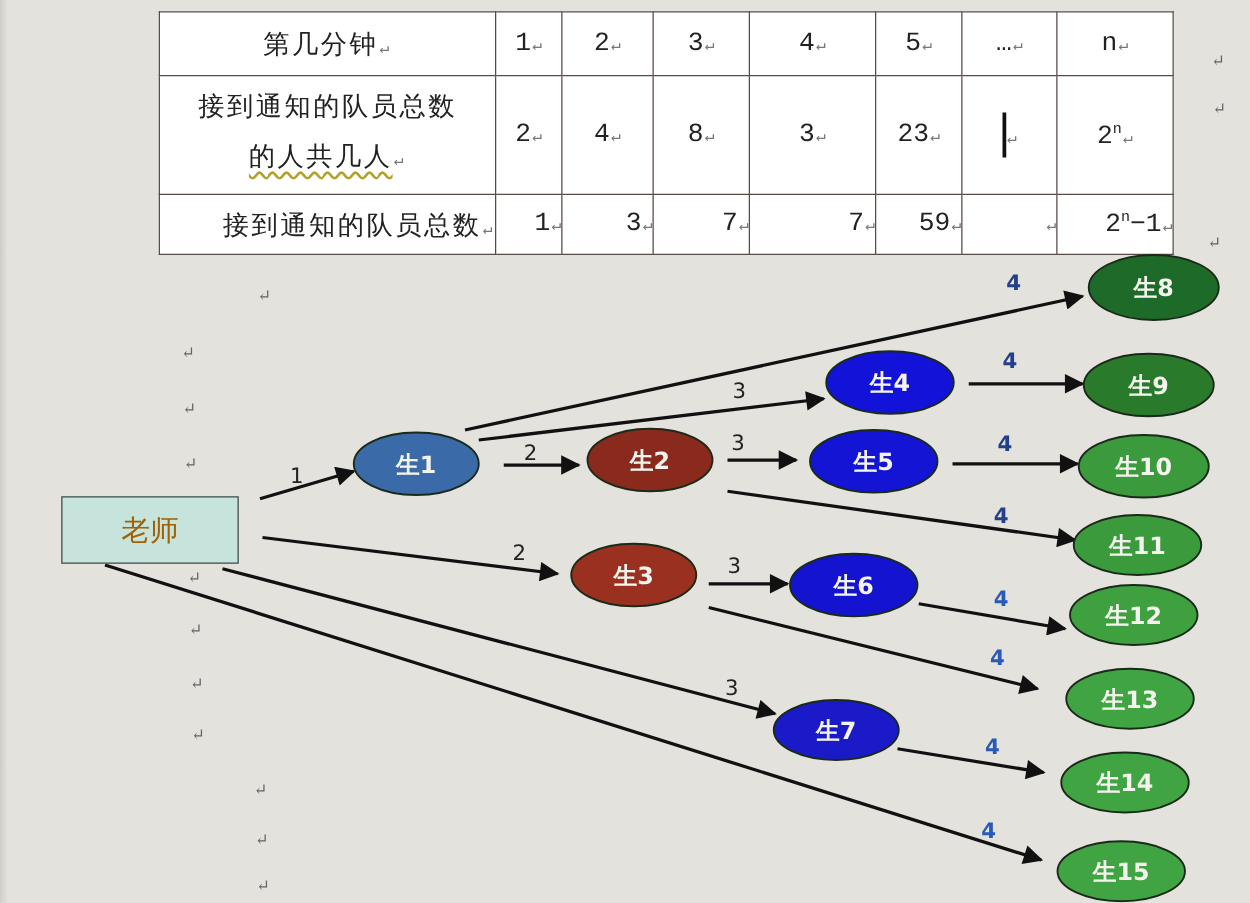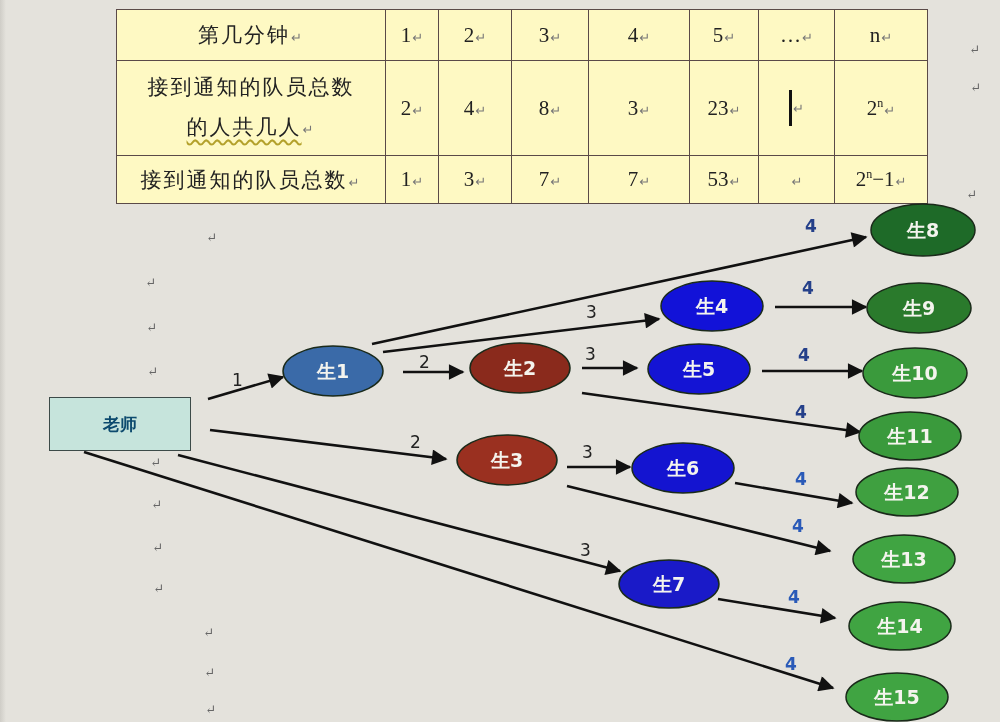--- a/index.html
+++ b/index.html
@@ -6,52 +6,52 @@
   body {
     width: 1000px; height: 722px; overflow: hidden; position: relative;
     background: #e4e2dc;
     font-family: "DejaVu Serif", "Liberation Serif", serif;
   }
   .page-edge {
     position: absolute; left: 0; top: 0; width: 6px; height: 722px;
     background: linear-gradient(to right, #cfcdc7, #e4e2dc);
   }
   table.stats {
-    position: absolute; left: 116px; top: 9px;
+    position: absolute; left: 127px; top: 9px;
     border-collapse: collapse;
-    background: #fef9c3;
+    background: #ffffff;
     color: #222;
-    font-family: Liberation Serif, serif;
+    font-family: Liberation Mono, monospace;
   }
   table.stats td {
     border: 1.5px solid #5a4a48;
     text-align: center; vertical-align: middle;
     font-size: 21px; padding: 0;
   }
   table.stats td.head { width: 268px; font-size: 21px; letter-spacing: 2px; }
   table.stats tr.r1 td { height: 50px; }
   table.stats tr.r2 td { height: 94px; }
-  table.stats tr.r3 td { height: 47px; }
+  table.stats tr.r3 td { height: 47px; text-align: right; }
   .c1 { width: 52px; } .c2 { width: 72px; } .c3 { width: 76px; }
   .c4 { width: 100px; } .c5 { width: 68px; } .c6 { width: 75px; } .c7 { width: 92px; }
   .pm { color: #777; font-size: 13px; margin-left: 1px; }
   .two-line { line-height: 40px; }
   .squiggle { text-decoration: underline wavy #b3a12b; text-underline-offset: 5px; }
   .cursor { display: inline-block; width: 3px; height: 36px; background: #111; vertical-align: middle; }
   sup { font-size: 12px; }
   .outside-mark { position: absolute; color: #666; font-size: 13px; }
   svg#diagram { position: absolute; left: 0; top: 0; }
   .node-label { font-family: "DejaVu Sans", "Liberation Sans", sans-serif; font-weight: bold; fill: #f4f4ee; font-size: 19px; }
   .edge-label { font-family: "DejaVu Sans", "Liberation Sans", sans-serif; font-size: 17px; }
   .teacher-box {
     position: absolute; left: 49px; top: 397px; width: 140px; height: 52px;
     background: #c6e4dc; border: 1.5px solid #3c4a48;
     display: flex; align-items: center; justify-content: center;
     font-family: "DejaVu Sans", "Liberation Sans", sans-serif;
-    font-weight: bold; font-size: 17px; color: #0c4a6e;
+    font-weight: normal; font-size: 23px; color: #a16207;
   }
 </style>
 </head>
 <body>
 
 <div class="page-edge"></div>
 
 <table class="stats">
   <tbody>
       <tr class="r1">
@@ -73,21 +73,21 @@
     <td><span>23</span><span class="pm">↵</span></td>
     <td><span class="cursor"></span><span class="pm">↵</span></td>
     <td><span>2</span><sup>n</sup><span class="pm">↵</span></td>
   </tr>
   <tr class="r3">
     <td class="head"><span>接到通知的队员总数</span><span class="pm">↵</span></td>
     <td><span>1</span><span class="pm">↵</span></td>
     <td><span>3</span><span class="pm">↵</span></td>
     <td><span>7</span><span class="pm">↵</span></td>
     <td><span>7</span><span class="pm">↵</span></td>
-    <td><span>53</span><span class="pm">↵</span></td>
+    <td><span>59</span><span class="pm">↵</span></td>
     <td><span class="pm">↵</span></td>
     <td><span>2</span><sup>n</sup><span>−1</span><span class="pm">↵</span></td>
   </tr>
 </tbody>
   </table>
 
 <div id="para-marks">
     <span class="outside-mark" style="left: 206px; top: 230px;">↵</span>
     <span class="outside-mark" style="left: 145px; top: 275px;">↵</span>
     <span class="outside-mark" style="left: 146px; top: 320px;">↵</span>

